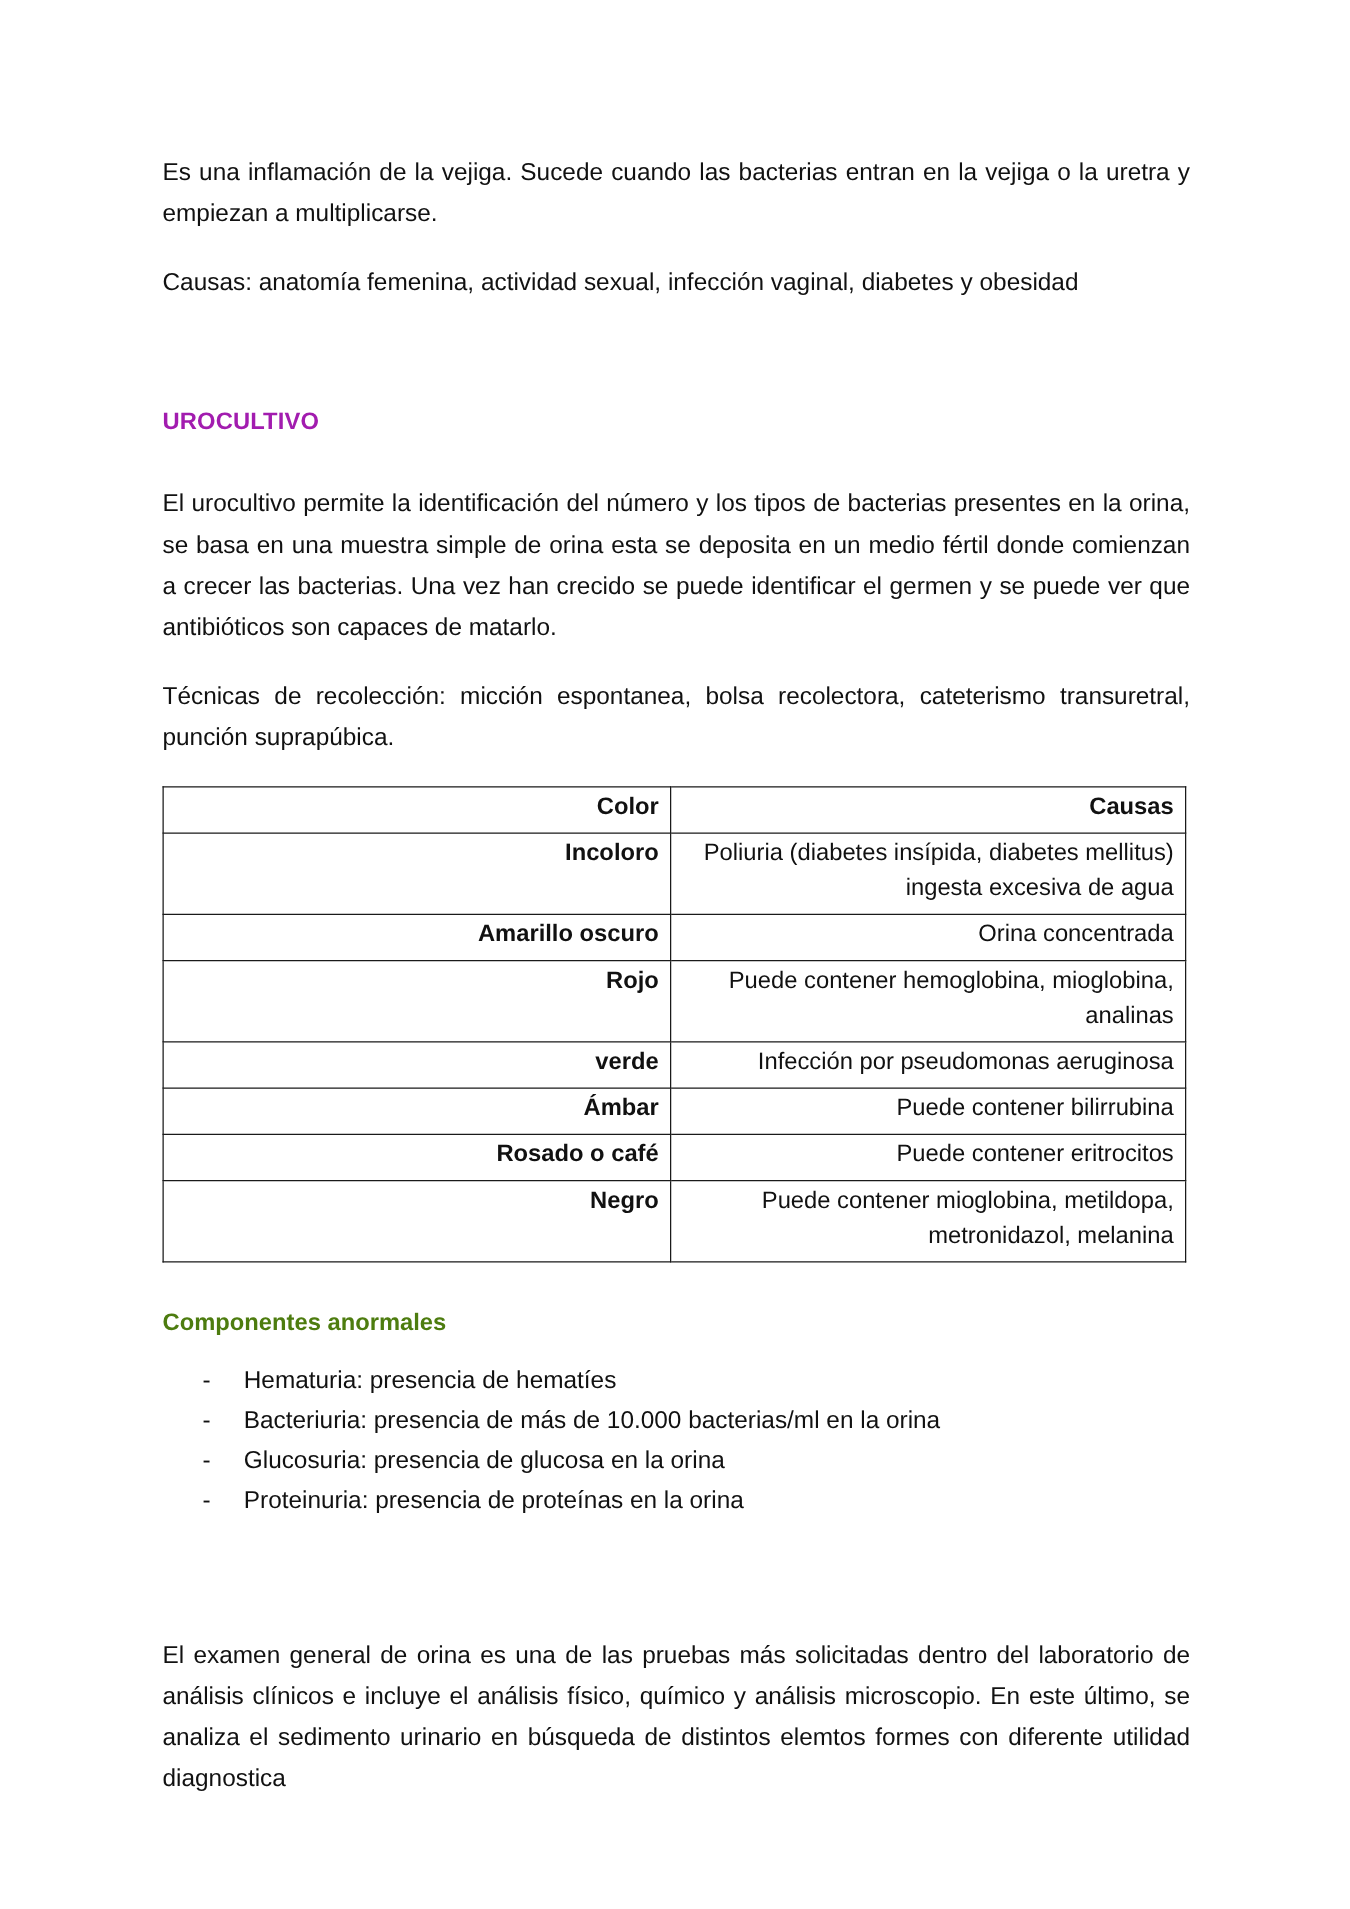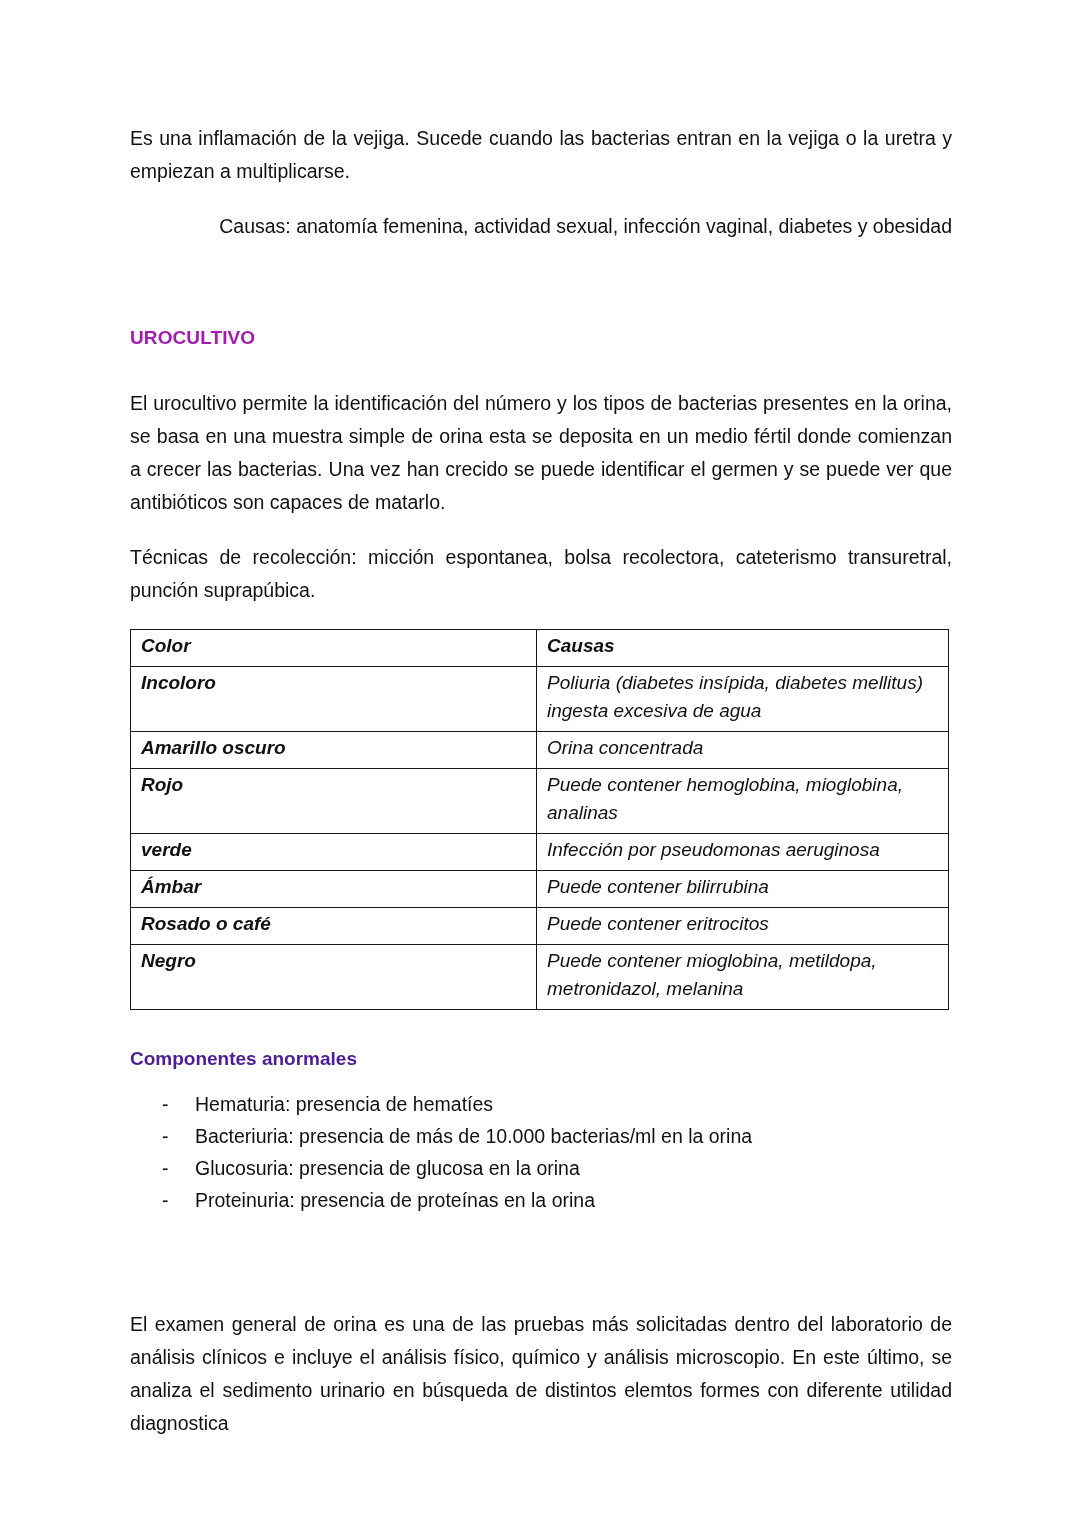--- a/index.html
+++ b/index.html
@@ -30,58 +30,57 @@
   }
   p.body-text {
     margin: 0 0 22px 0;
     font-size: 19.5px;
     line-height: 33px;
     text-align: justify;
     text-justify: inter-word;
     color: #111111;
   }
   p.body-text.last-left {
-    text-align: right;
+    text-align: left;
   }
   h2.section-heading {
     margin: 0;
     font-size: 19px;
     font-weight: bold;
     letter-spacing: 0.1px;
     line-height: 30px;
     color: #a21caf;
   }
   h3.sub-heading {
     margin: 0;
     font-size: 19px;
     font-weight: bold;
     line-height: 30px;
-    color: #4c1d95;
+    color: #4d7c0f;
   }
   .spacer-lg { height: 58px; }
   .spacer-md { height: 34px; }
   .spacer-xs { height: 14px; }
 
   
   table.color-table {
     border-collapse: collapse;
     width: 818px;
     table-layout: fixed;
     margin: 0;
   }
   table.color-table td,
   table.color-table th {
     border: 1.6px solid #1a1a1a;
     padding: 2px 9px 6px 10px;
     font-size: 19px;
     line-height: 28px;
     vertical-align: top;
-    text-align: left;
-    color: #111111;
-    font-style: italic;
+    text-align: right;
+    color: #111111;
   }
   table.color-table col.c1 { width: 406px; }
   table.color-table col.c2 { width: 412px; }
   table.color-table th {
     font-weight: bold;
   }
   table.color-table td.colorname {
     font-weight: bold;
   }
   table.color-table td.cause {

